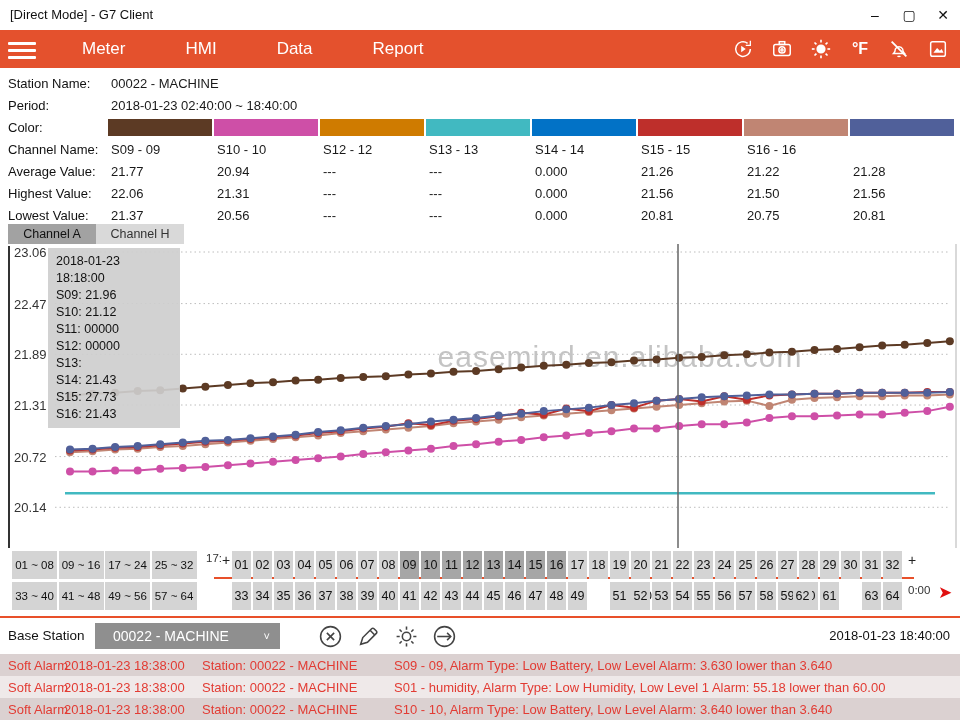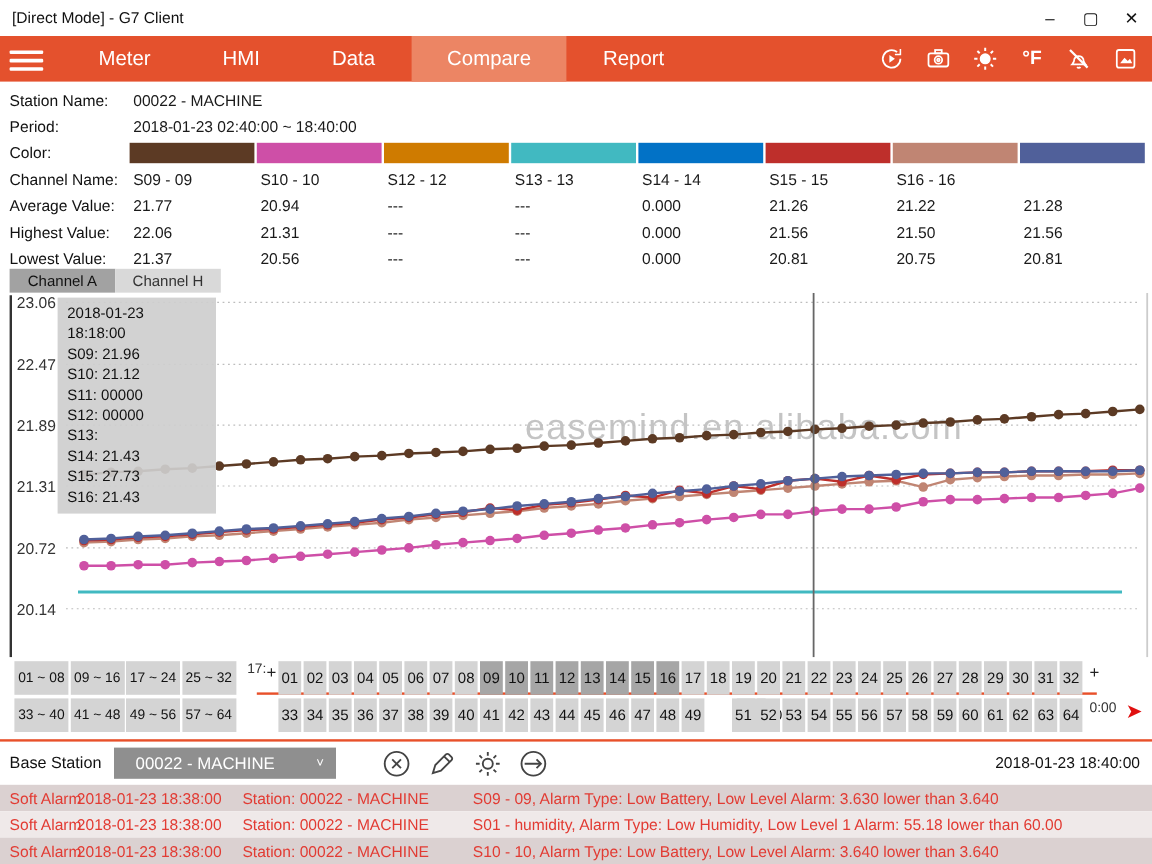--- a/index.html
+++ b/index.html
@@ -82,21 +82,20 @@
 <div id="menubar">
   <div id="hamburger">
       <div></div>
       <div></div>
       <div></div>
     </div>
   <div id="menutabs">
       <div class="menutab">Meter</div>
       <div class="menutab">HMI</div>
       <div class="menutab">Data</div>
-      <div class="menutab active">Compare</div>
       <div class="menutab">Report</div>
     </div>
   <div id="menuicons">
     <span class="mi">
       <svg viewBox="0 0 24 24" fill="none" stroke="#fff" stroke-width="1.6">
         <path d="M20 12a8 8 0 1 1-3-6.2"></path>
           <path d="M20 3v5h-5" stroke-width="1.4"></path>
         <path d="M10 8.5 15 12l-5 3.5z" fill="#fff" stroke="none"></path>
         </svg>
       </span>
@@ -518,21 +517,21 @@
     <div class="cell" style="left: 631px; top: 34px;">52</div>
     <div class="cell" style="left: 652px; top: 34px;">53</div>
     <div class="cell" style="left: 673px; top: 34px;">54</div>
     <div class="cell" style="left: 694px; top: 34px;">55</div>
     <div class="cell" style="left: 715px; top: 34px;">56</div>
     <div class="cell" style="left: 736px; top: 34px;">57</div>
     <div class="cell" style="left: 757px; top: 34px;">58</div>
     <div class="cell" style="left: 778px; top: 34px;">59</div>
     <div class="cell" style="left: 799px; top: 34px;">60</div>
     <div class="cell" style="left: 820px; top: 34px;">61</div>
-    <div class="cell" style="left: 841px; top: 34px; text-align: center;">62</div>
+    <div class="cell" style="left: 793px; top: 34px; text-align: center;">62</div>
     <div class="cell" style="left: 862px; top: 34px;">63</div>
     <div class="cell" style="left: 883px; top: 34px;">64</div>
   </div>
 
 <div id="basebar">
   <span id="baselabel">Base Station</span>
   <div id="basedd">
     <span>00022 - MACHINE</span>
     <span class="chev">˅</span>
   </div>

